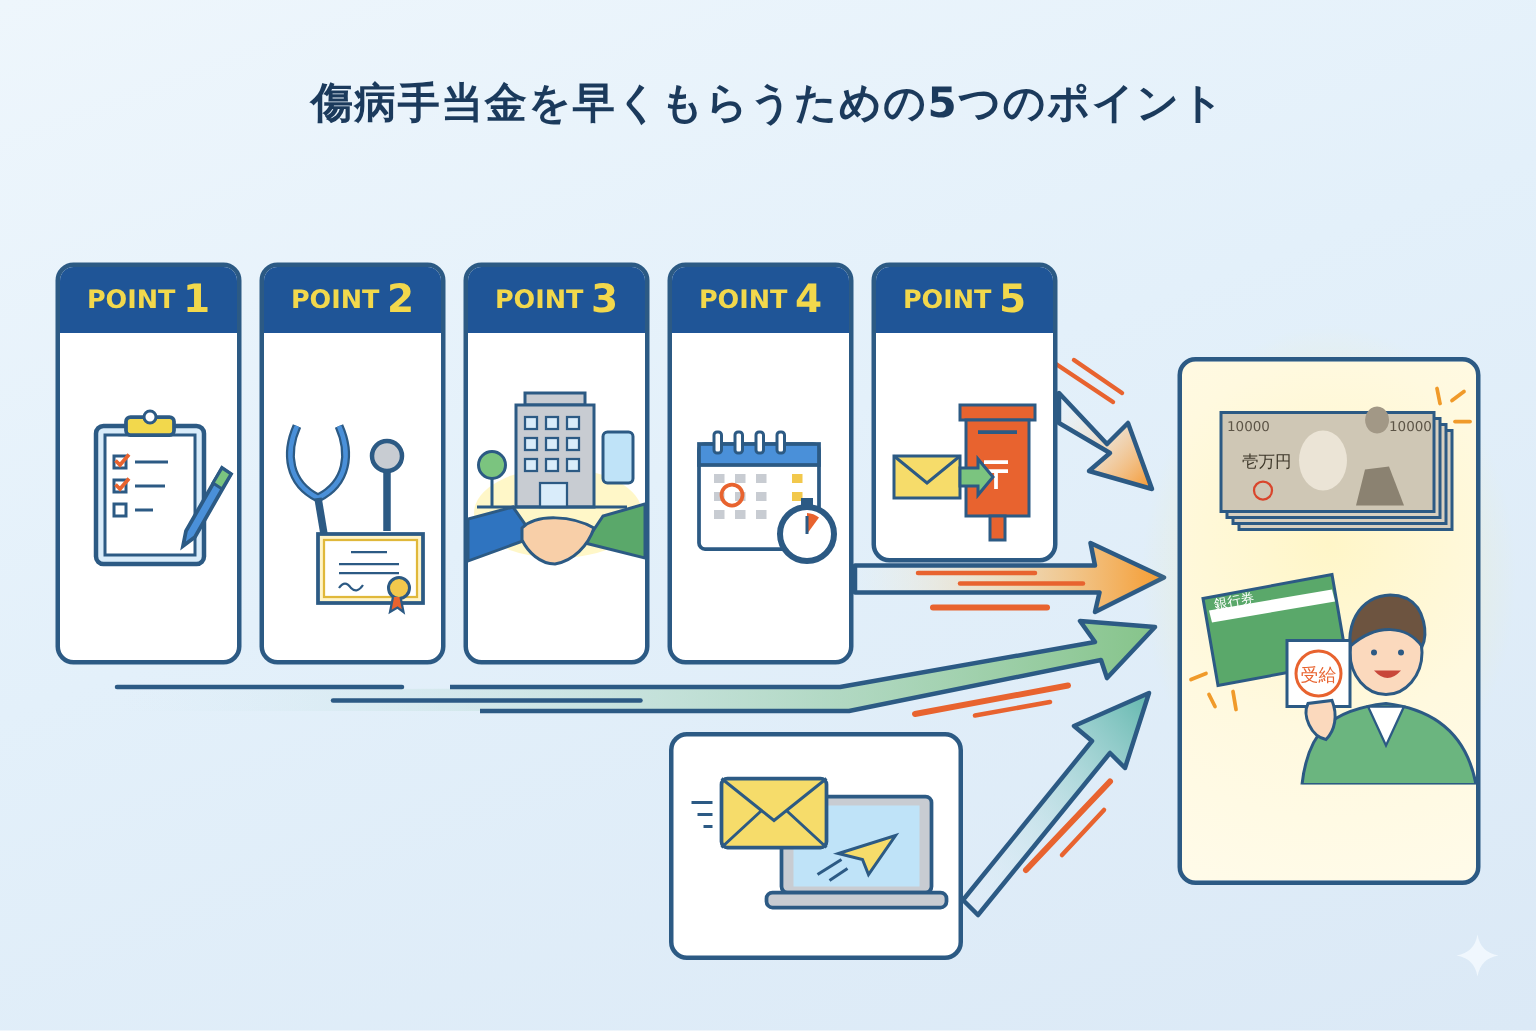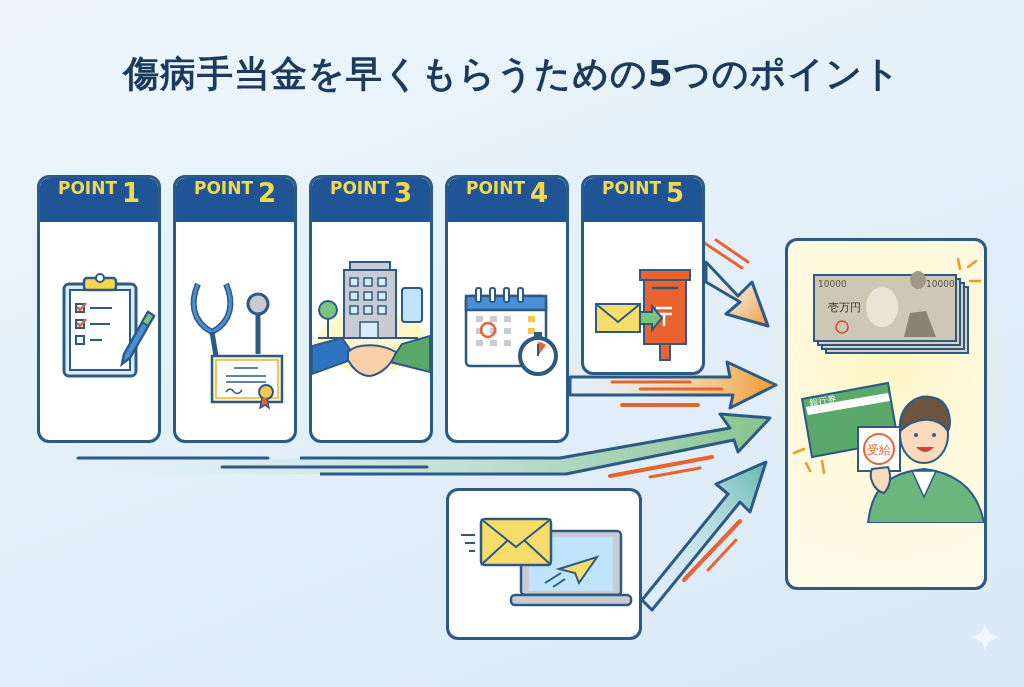--- a/index.html
+++ b/index.html
@@ -1,23 +1,23 @@
 <!DOCTYPE html>
 <html><head>
 <meta charset="utf-8">
 <style>
   html,body{margin:0;padding:0;}
   body{width:1024px;height:687px;overflow:hidden;position:relative;
     background:linear-gradient(160deg,#eef6fc 0%,#e3f0fa 45%,#dbe9f6 100%);
     font-family:"DejaVu Sans","Liberation Sans",sans-serif;}
   .title{position:absolute;left:0;top:50px;width:1024px;text-align:center;
-    font-size:36px;font-weight:bold;color:#1b3a5c;letter-spacing:1px;}
+    font-size:28px;font-weight:bold;color:#1b3a5c;letter-spacing:1px;}
   .card{position:absolute;top:175px;width:124px;height:268px;background:#fff;
     border:3px solid #2c5a84;border-radius:12px;overflow:hidden;box-sizing:border-box;}
-  .card-head{height:44px;background:#1f5597;color:#f2d84c;display:flex;
+  .card-head{height:44px;background:#1f5597;color:#f2d84c;display:flex;align-items:center;
     justify-content:center;font-weight:bold;font-size:17px;gap:5px;}
   .card-head .num{font-size:26px;}
   .card svg.ic{position:absolute;left:0;top:44px;}
   .result{position:absolute;left:785px;top:238px;width:202px;height:352px;border-radius:12px;
     border:3px solid #2c5a84;box-sizing:border-box;overflow:hidden;
     background:radial-gradient(circle at 50% 35%,#fff6c8 0%,#fff9df 50%,#fffbe9 100%);}
   .result-glow{position:absolute;left:760px;top:215px;width:252px;height:338px;border-radius:24px;
     background:radial-gradient(ellipse at center,rgba(255,236,130,0.55) 0%,rgba(255,236,130,0) 70%);}
   .online{position:absolute;left:446px;top:488px;width:196px;height:152px;background:#fff;
     border:3px solid #2c5a84;border-radius:12px;box-sizing:border-box;}

